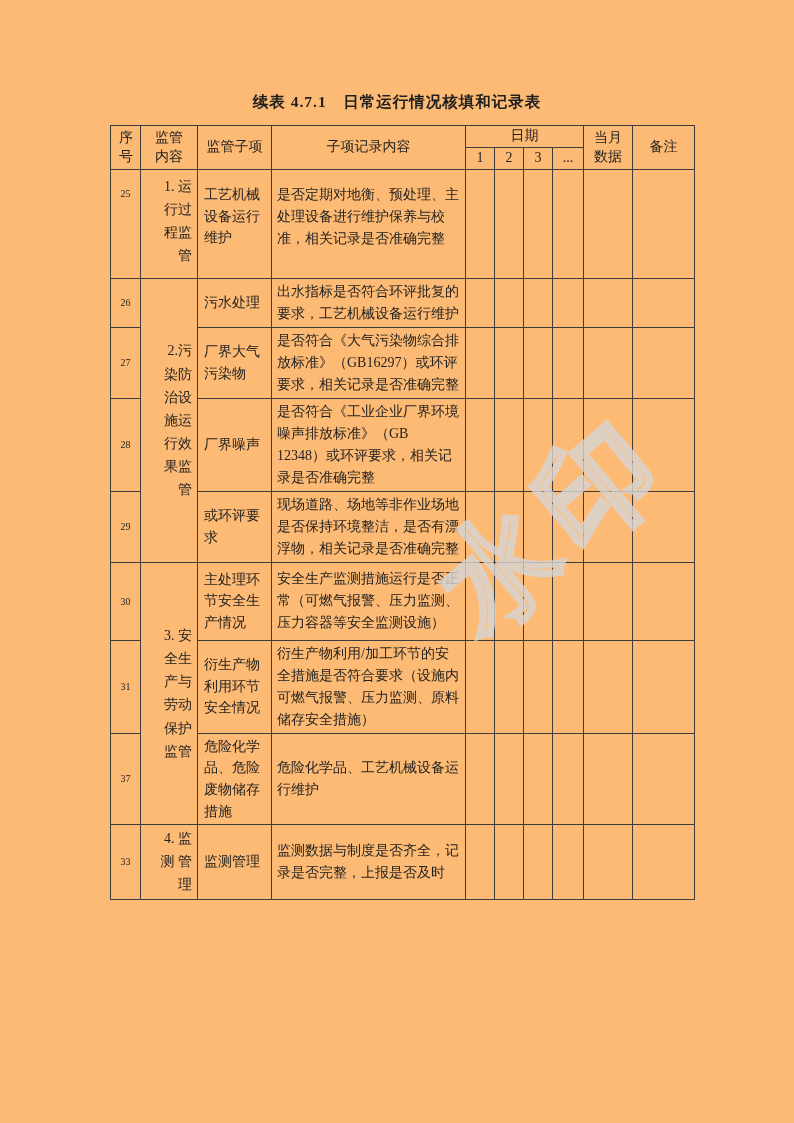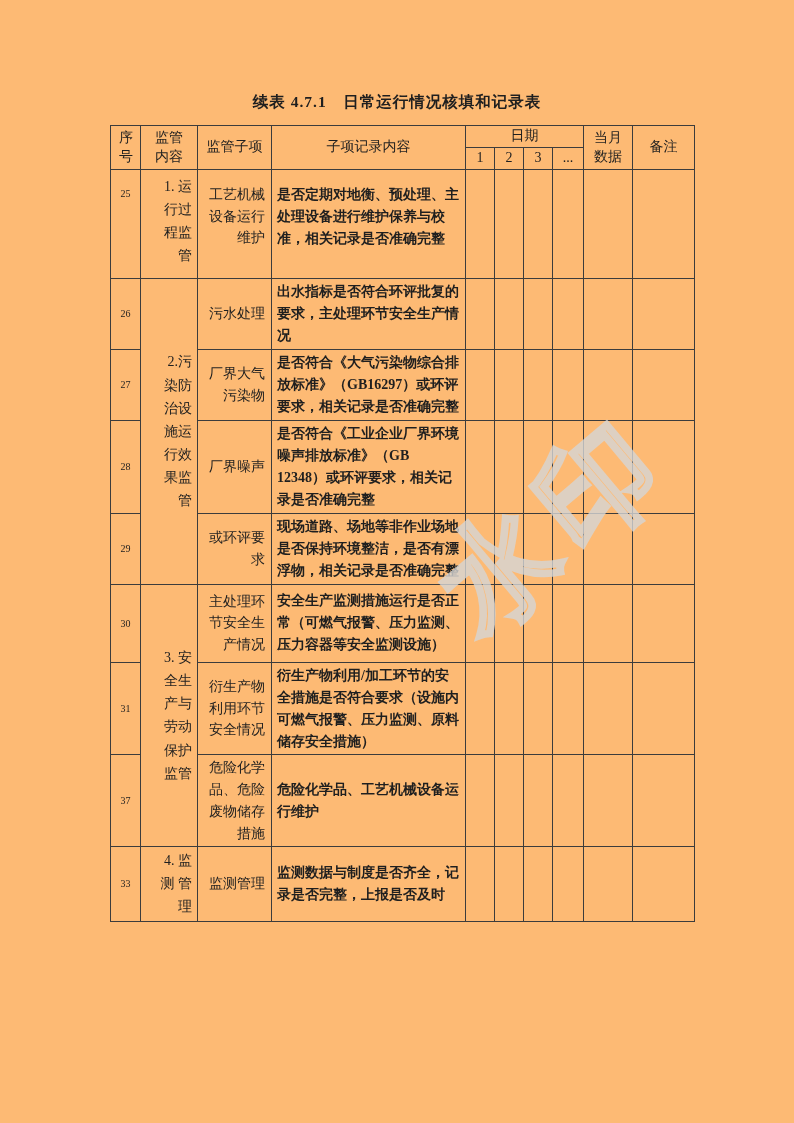--- a/index.html
+++ b/index.html
@@ -43,28 +43,27 @@
   td.c-no{text-align:center;padding:0;font-size:10px;}
   td.c-group{
     padding:2px 5px;
     white-space:pre-line;
     text-align:right;
     line-height:1.65;
     margin-left:35px;
   }
   td.c-subitem{
     padding:2px 6px;
-    text-align:right;
+    text-align:left;
     line-height:1.55;
   }
   td.c-record{
     padding:2px 5px;
     text-align:left;
     line-height:1.57;
-    font-weight:bold;
   }
   td.c-date,td.c-month,td.c-note{padding:0;}
   tr.row-25 td{vertical-align:top;}
   tr.row-25 td.c-no{padding-top:16px;}
   tr.row-25 td.c-group{padding-top:5px;}
   tr.row-25 td.c-subitem,tr.row-25 td.c-record{padding-top:14px;}
   .watermark{
     position:absolute;
     left:455px;top:530px;
     font-family:"Liberation Sans","DejaVu Sans",sans-serif;
@@ -142,21 +141,21 @@
       <tr style="height:39px">
         <td class="c-no">26</td>
         <td class="c-group" rowspan="4">2.污
 染防
 治设
 施运
 行效
 果监
 管</td>
         <td class="c-subitem">污水处理</td>
-        <td class="c-record">出水指标是否符合环评批复的要求，主处理环节安全生产情况</td>
+        <td class="c-record">出水指标是否符合环评批复的要求，工艺机械设备运行维护</td>
         <td class="c-date"></td>
         <td class="c-date"></td>
         <td class="c-date"></td>
         <td class="c-date"></td>
         <td class="c-month"></td>
         <td class="c-note"></td>
       </tr>
       <tr style="height:69px">
         <td class="c-no">27</td>
         <td class="c-subitem">厂界大气污染物</td>

